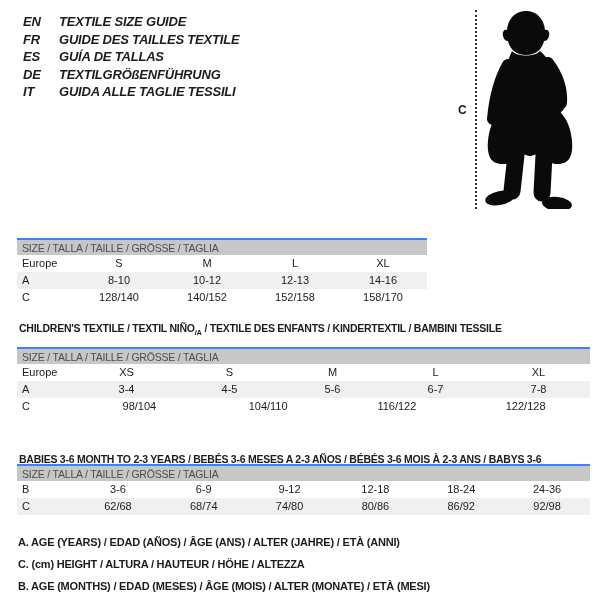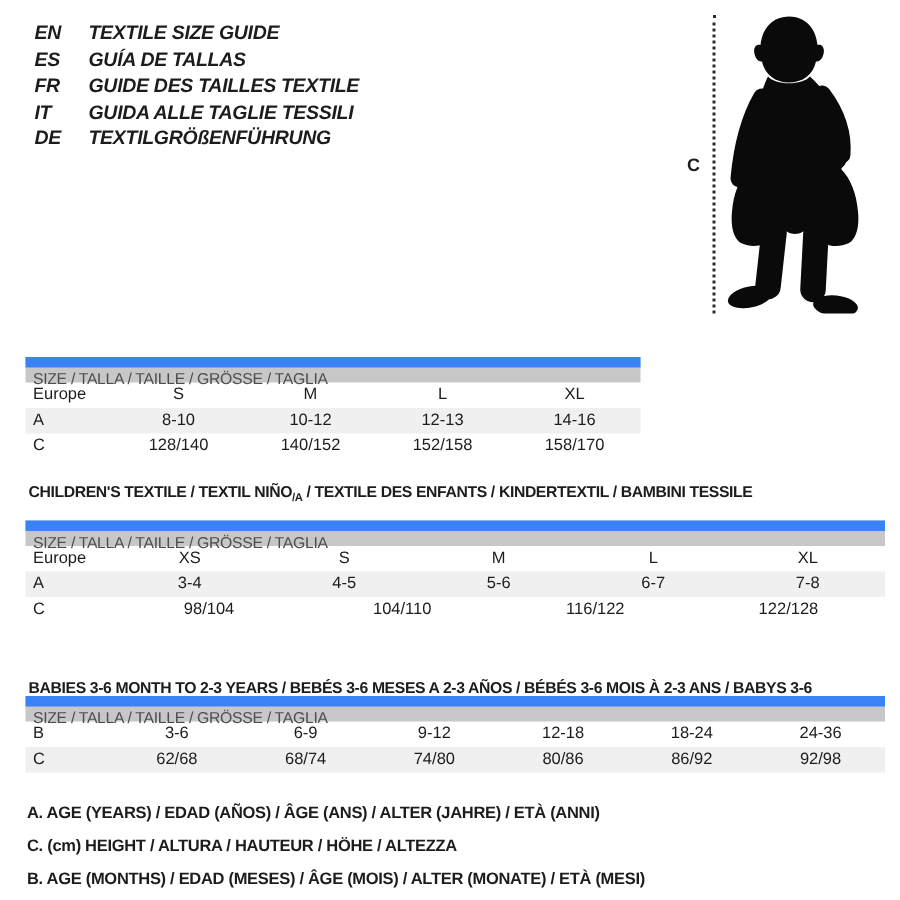--- a/index.html
+++ b/index.html
@@ -23,55 +23,55 @@
   .measure-label{position:absolute;left:18px;top:103px;
     font-size:12px;font-weight:bold;}
   .baby-svg{position:absolute;left:44px;top:9px;}
   
   .tbl-title{position:absolute;font-size:10.5px;font-weight:bold;
     letter-spacing:-0.25px;line-height:14px;}
   .tbl-title sub{font-size:7.5px;}
   .size-table{position:absolute;}
   .size-bar{height:17px;line-height:17px;background:var(--size-bar-bg,#c7c7c7);
     color:var(--size-bar-text,#4d4d4d);font-size:10.5px;padding-left:5px;
-    border-top:7px solid #3b82f6;box-sizing:border-box;letter-spacing:-0.2px;}
+    border-top:2px solid #3b82f6;box-sizing:border-box;letter-spacing:-0.2px;}
   .trow{display:flex;height:17px;line-height:17px;font-size:11px;}
   .trow.alt{background:var(--row-alt-bg,#f0f0f0);}
   .cell{flex:1;text-align:center;}
   .cell.label{flex:0 0 58px;text-align:left;padding-left:5px;box-sizing:border-box;}
   
   .notes{position:absolute;left:18px;top:531px;}
   .note-line{height:22px;line-height:22px;font-size:11px;font-weight:bold;
     letter-spacing:-0.2px;}
 </style>
 </head>
 <body>
 
 <div class="page">
 
   <div class="lang-block">
     <div class="lang-row">
       <span class="lang-code">EN</span>
       <span class="lang-title">TEXTILE SIZE GUIDE</span>
     </div>
     <div class="lang-row">
+      <span class="lang-code">FR</span>
+      <span class="lang-title">GUIDE DES TAILLES TEXTILE</span>
+    </div>
+    <div class="lang-row">
       <span class="lang-code">ES</span>
       <span class="lang-title">GUÍA DE TALLAS</span>
     </div>
     <div class="lang-row">
-      <span class="lang-code">FR</span>
-      <span class="lang-title">GUIDE DES TAILLES TEXTILE</span>
+      <span class="lang-code">DE</span>
+      <span class="lang-title">TEXTILGRÖßENFÜHRUNG</span>
     </div>
     <div class="lang-row">
       <span class="lang-code">IT</span>
       <span class="lang-title">GUIDA ALLE TAGLIE TESSILI</span>
-    </div>
-    <div class="lang-row">
-      <span class="lang-code">DE</span>
-      <span class="lang-title">TEXTILGRÖßENFÜHRUNG</span>
     </div>
   </div>
 
   <div class="figure">
     <span class="measure-label">C</span>
     <div class="measure-line"></div>
     <svg class="baby-svg" width="94" height="200" viewBox="0 0 94 200">
       <g fill="#0a0a0a" stroke="none">
 
         <path d="M42,2 C53,2 60,10 61,21 C64,20 66,23 65,27 C64,31 62,32 60,32

